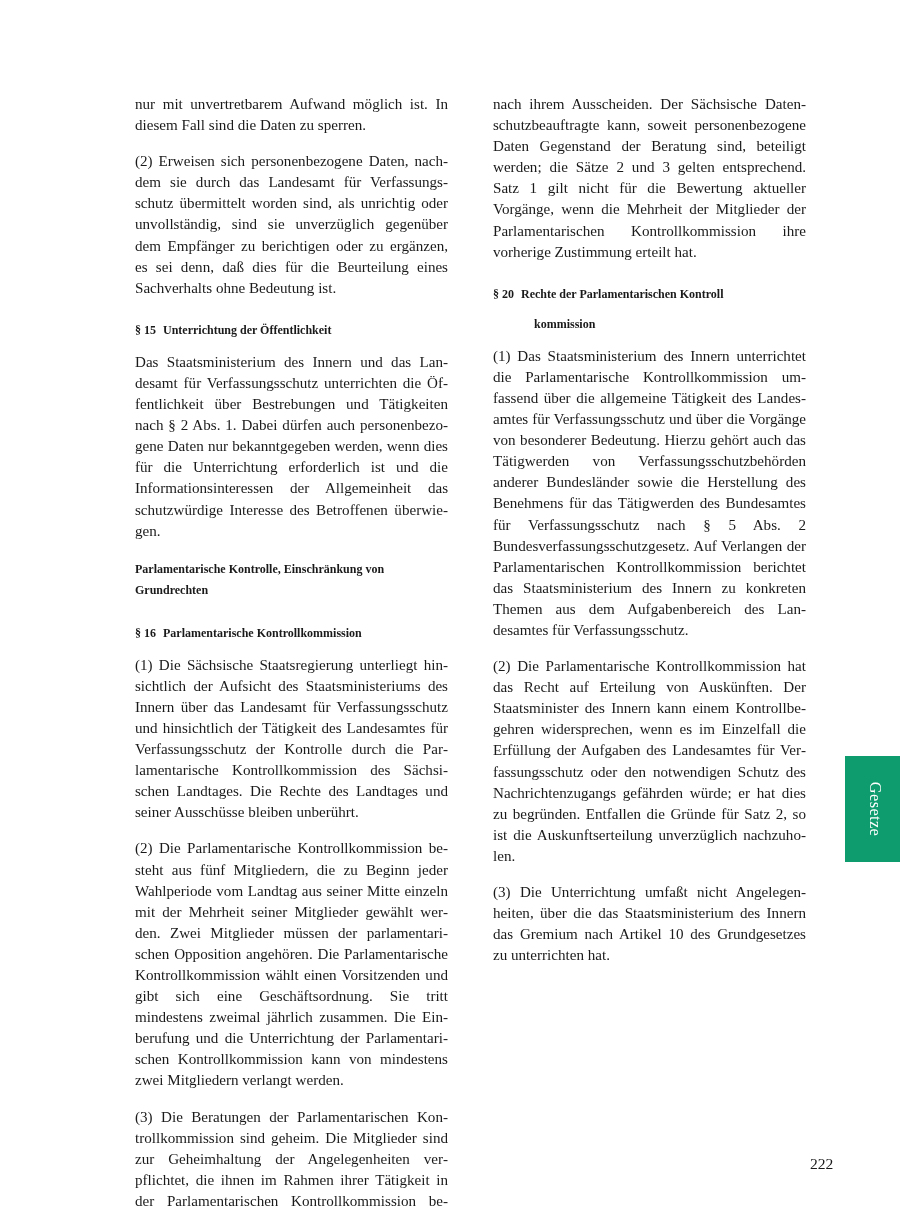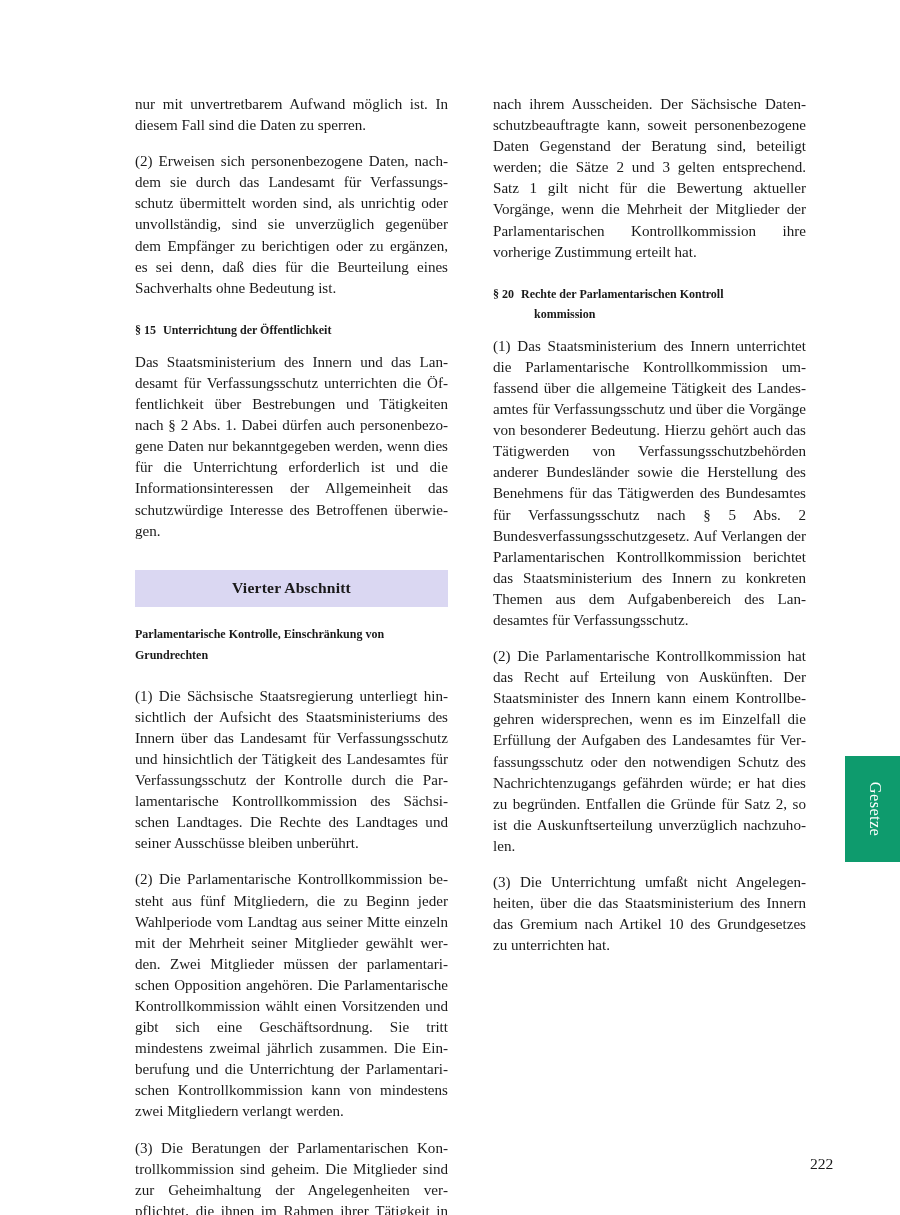--- a/index.html
+++ b/index.html
@@ -52,20 +52,21 @@
     line-height: 20px;
     font-weight: bold;
     text-align: left;
   }
   h3.sec-heading .sec-num {
     margin-right: 7px;
   }
   h3.sec-heading .cont-line {
     display: block;
     margin-left: 41px;
+    margin-top: 10px;
   }
 
   .banner {
     background: #dad7f2;
     text-align: center;
     font-size: 15.6px;
     font-weight: bold;
     padding: 9px 0 10px 0;
     margin: 28px 0 0 0;
     letter-spacing: 0.2px;
@@ -120,24 +121,26 @@
 
       <p class="body-text">nur mit unvertretbarem Aufwand möglich ist. In diesem Fall sind die Daten zu sperren.</p>
       <p class="body-text">(2) Erweisen sich personenbezogene Daten, nach­dem sie durch das Landesamt für Verfassungs­schutz übermittelt worden sind, als unrichtig oder unvollständig, sind sie unverzüglich gegenüber dem Empfänger zu berichtigen oder zu ergänzen, es sei denn, daß dies für die Beurteilung eines Sachverhalts ohne Bedeutung ist.</p>
 
       <h3 class="sec-heading">
         <span class="sec-num">§ 15</span><span>Unterrichtung der Öffentlichkeit</span>
       </h3>
 
       <p class="body-text">Das Staatsministerium des Innern und das Lan­desamt für Verfassungsschutz unterrichten die Öf­fentlichkeit über Bestrebungen und Tätigkeiten nach § 2 Abs. 1. Dabei dürfen auch personenbezo­gene Daten nur bekanntgegeben werden, wenn dies für die Unterrichtung erforderlich ist und die Informationsinteressen der Allgemeinheit das schutzwürdige Interesse des Betroffenen überwie­gen.</p>
 
-      <div class="banner">Vierter Abschnitt</div>
 
       <h2 class="part-title">Parlamentarische Kontrolle, Einschrän­kung von Grundrechten</h2>
 
+      <h3 class="sec-heading">
+        <span class="sec-num">§ 16</span><span>Parlamentarische Kontrollkommission</span>
+      </h3>
 
       <p class="body-text">(1) Die Sächsische Staatsregierung unterliegt hin­sichtlich der Aufsicht des Staatsministeriums des Innern über das Landesamt für Verfassungsschutz und hinsichtlich der Tätigkeit des Landesamtes für Verfassungsschutz der Kontrolle durch die Par­lamentarische Kontrollkommission des Sächsi­schen Landtages. Die Rechte des Landtages und seiner Ausschüsse bleiben unberührt.</p>
       <p class="body-text">(2) Die Parlamentarische Kontrollkommission be­steht aus fünf Mitgliedern, die zu Beginn jeder Wahlperiode vom Landtag aus seiner Mitte einzeln mit der Mehrheit seiner Mitglieder gewählt wer­den. Zwei Mitglieder müssen der parlamentari­schen Opposition angehören. Die Parlamentari­sche Kontrollkommission wählt einen Vorsitzen­den und gibt sich eine Geschäftsordnung. Sie tritt mindestens zweimal jährlich zusammen. Die Ein­berufung und die Unterrichtung der Parlamentari­schen Kontrollkommission kann von mindestens zwei Mitgliedern verlangt werden.</p>
       <p class="body-text">(3) Die Beratungen der Parlamentarischen Kon­trollkommission sind geheim. Die Mitglieder sind zur Geheimhaltung der Angelegenheiten ver­pflichtet, die ihnen im Rahmen ihrer Tätigkeit in der Parlamentarischen Kontrollkommission be­kannt geworden sind. Dies gilt auch für die Zeit</p>
 
     </div>
 
     <div class="col">
 
       <p class="body-text">nach ihrem Ausscheiden. Der Sächsische Daten­schutzbeauftragte kann, soweit personenbezo­gene Daten Gegenstand der Beratung sind, betei­ligt werden; die Sätze 2 und 3 gelten entspre­chend. Satz 1 gilt nicht für die Bewertung aktueller Vorgänge, wenn die Mehrheit der Mit­glieder der Parlamentarischen Kontrollkommis­sion ihre vorherige Zustimmung erteilt hat.</p>

